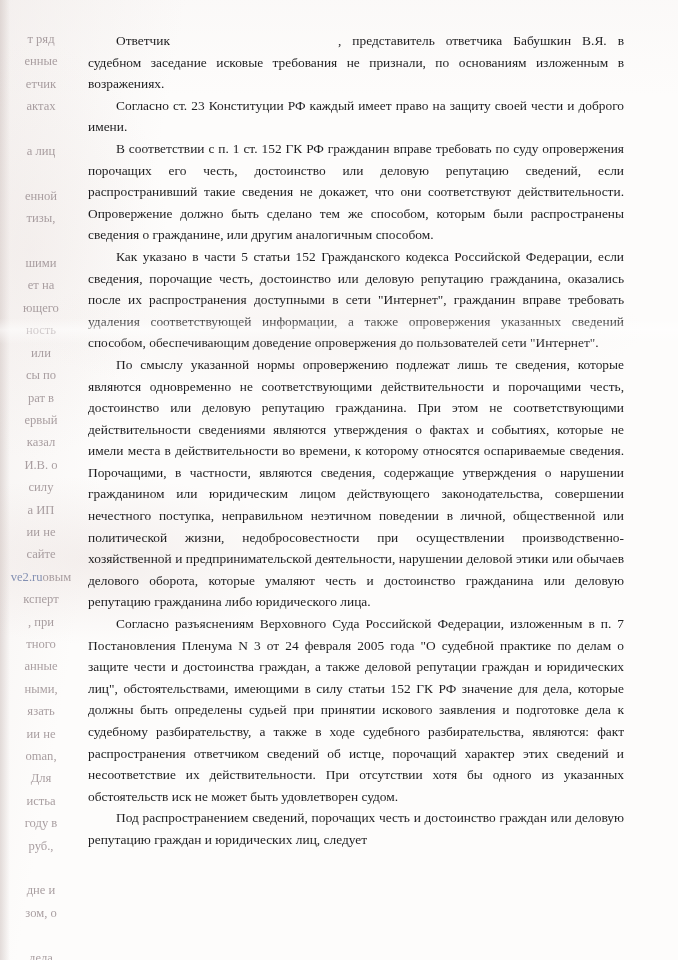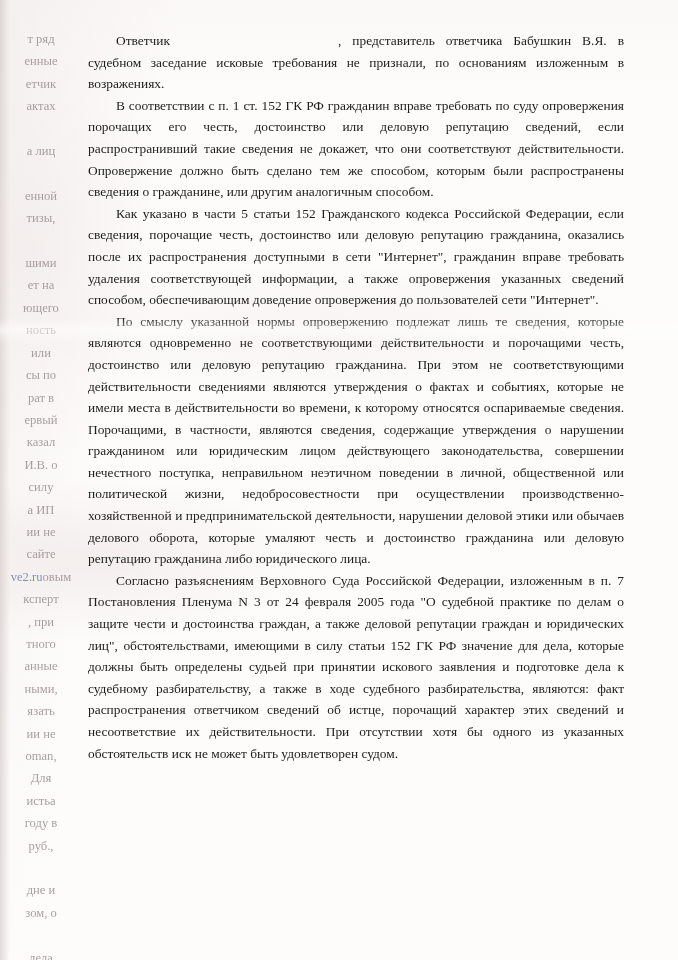--- a/index.html
+++ b/index.html
@@ -144,27 +144,29 @@
 
  дела
 
 овые</span></div>
 
   <div class="content">
 
     <p class="para"><span>Ответчик</span><span class="gap"></span><span>, представитель ответчика Бабушкин В.Я. в судебном заседание исковые требования не признали, по основаниям изложенным в возражениях.</span></p>
 
 
+    <p class="para">Согласно ст. 23 Конституции РФ каждый имеет право на защиту своей чести и доброго имени.</p>
 
     <p class="para">В соответствии с п. 1 ст. 152 ГК РФ гражданин вправе требовать по суду опровержения порочащих его честь, достоинство или деловую репутацию сведений, если распространивший такие сведения не докажет, что они соответствуют действительности. Опровержение должно быть сделано тем же способом, которым были распространены сведения о гражданине, или другим аналогичным способом.</p>
 
     <p class="para faded">Как указано в части 5 статьи 152 Гражданского кодекса Российской Федерации, если сведения, порочащие честь, достоинство или деловую репутацию гражданина, оказались после их распространения доступными в сети "Интернет", гражданин вправе требовать удаления соответствующей информации, а также опровержения указанных сведений способом, обеспечивающим доведение опровержения до пользователей сети "Интернет".</p>
 
     <p class="para">По смыслу указанной нормы опровержению подлежат лишь те сведения, которые являются одновременно не соответствующими действительности и порочащими честь, достоинство или деловую репутацию гражданина. При этом не соответствующими действительности сведениями являются утверждения о фактах и событиях, которые не имели места в действительности во времени, к которому относятся оспариваемые сведения. Порочащими, в частности, являются сведения, содержащие утверждения о нарушении гражданином или юридическим лицом действующего законодательства, совершении нечестного поступка, неправильном неэтичном поведении в личной, общественной или политической жизни, недобросовестности при осуществлении производственно-хозяйственной и предпринимательской деятельности, нарушении деловой этики или обычаев делового оборота, которые умаляют честь и достоинство гражданина или деловую репутацию гражданина либо юридического лица.</p>
 
     <p class="para">Согласно разъяснениям Верховного Суда Российской Федерации, изложенным в п. 7 Постановления Пленума N 3 от 24 февраля 2005 года "О судебной практике по делам о защите чести и достоинства граждан, а также деловой репутации граждан и юридических лиц", обстоятельствами, имеющими в силу статьи 152 ГК РФ значение для дела, которые должны быть определены судьей при принятии искового заявления и подготовке дела к судебному разбирательству, а также в ходе судебного разбирательства, являются: факт распространения ответчиком сведений об истце, порочащий характер этих сведений и несоответствие их действительности. При отсутствии хотя бы одного из указанных обстоятельств иск не может быть удовлетворен судом.</p>
 
+    <p class="para">Под распространением сведений, порочащих честь и достоинство граждан или деловую репутацию граждан и юридических лиц, следует</p>
 
   </div>
 
   <div class="streak"></div>
 
 </div>
 
 </body></html>

